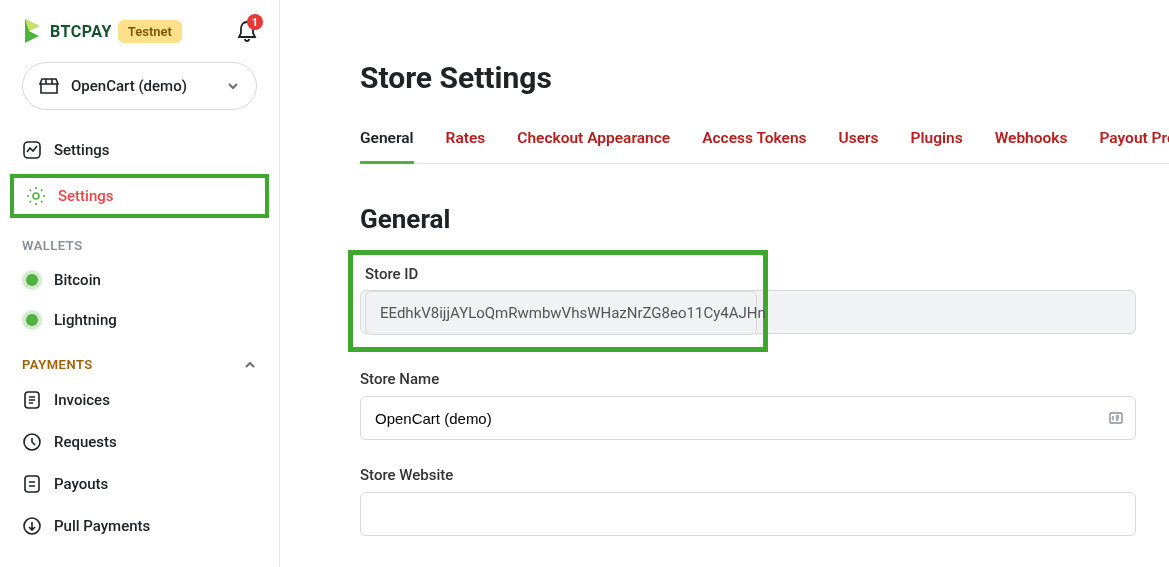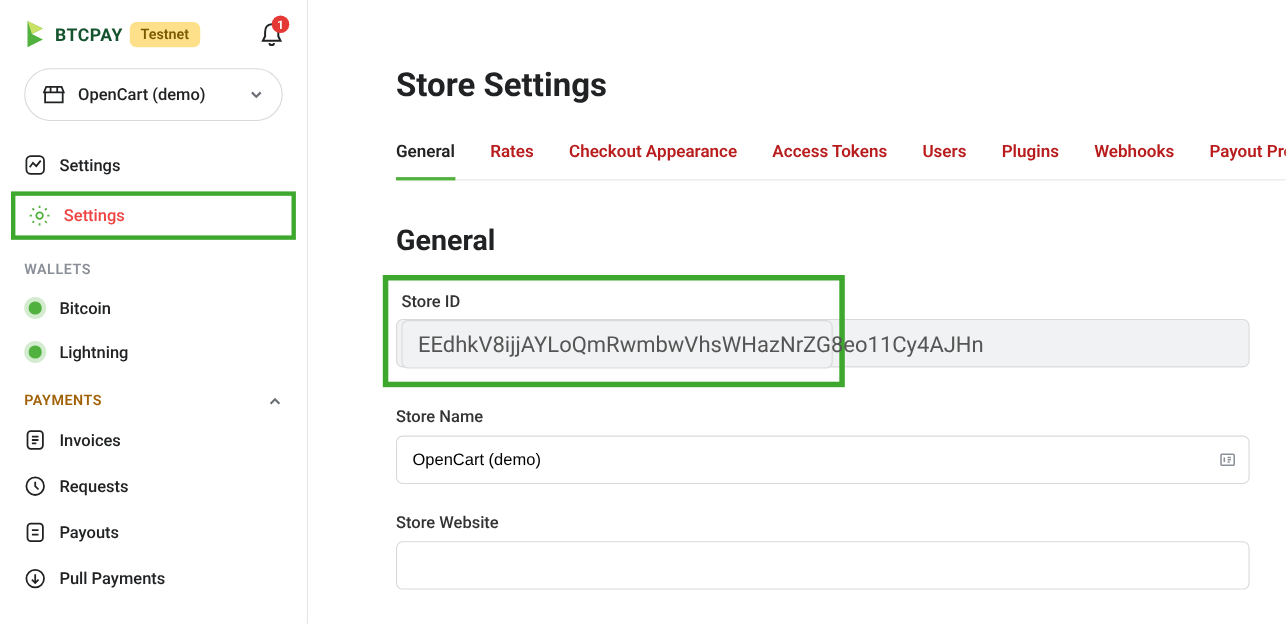--- a/index.html
+++ b/index.html
@@ -138,21 +138,21 @@
     width: 420px;
     margin-bottom: 20px;
   }
   .highlight-field .field-label { margin-bottom: 8px; }
   .store-id-input {
     width: 776px;
     height: 44px;
     border: 1px solid #d9d9d9;
     border-radius: 6px;
     padding: 0 14px;
-    font-size: 20px;
+    font-size: 15px;
     background: #f1f2f3;
     color: #555;
     display: flex;
     align-items: center;
   }
   .store-id-bg {
     position: absolute;
     top: 0; left: 0;
     width: 776px; height: 44px;
     background: #f1f2f3;

